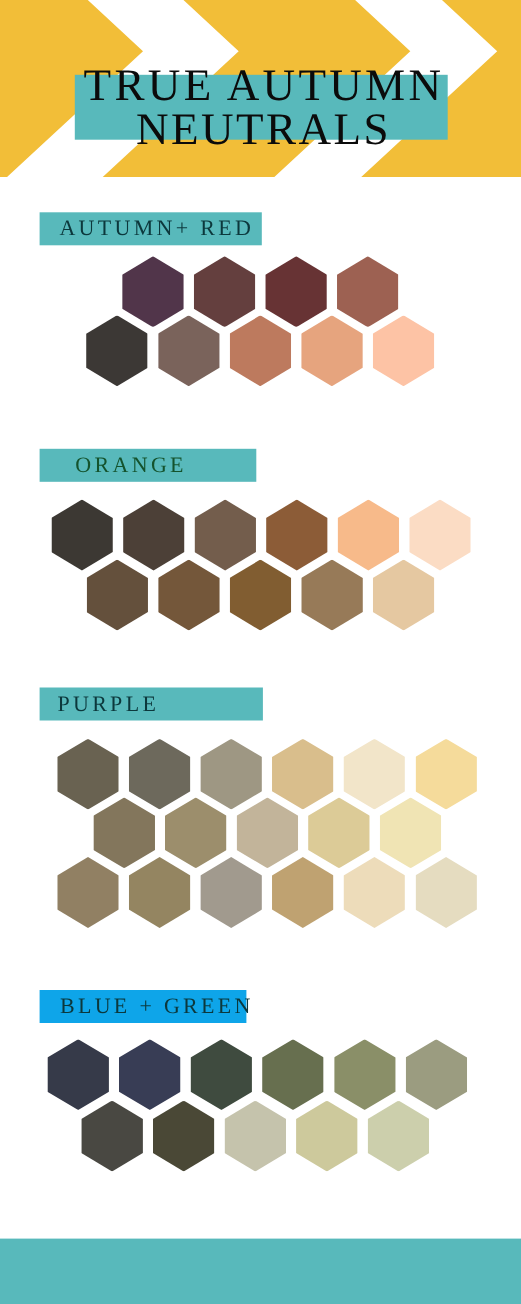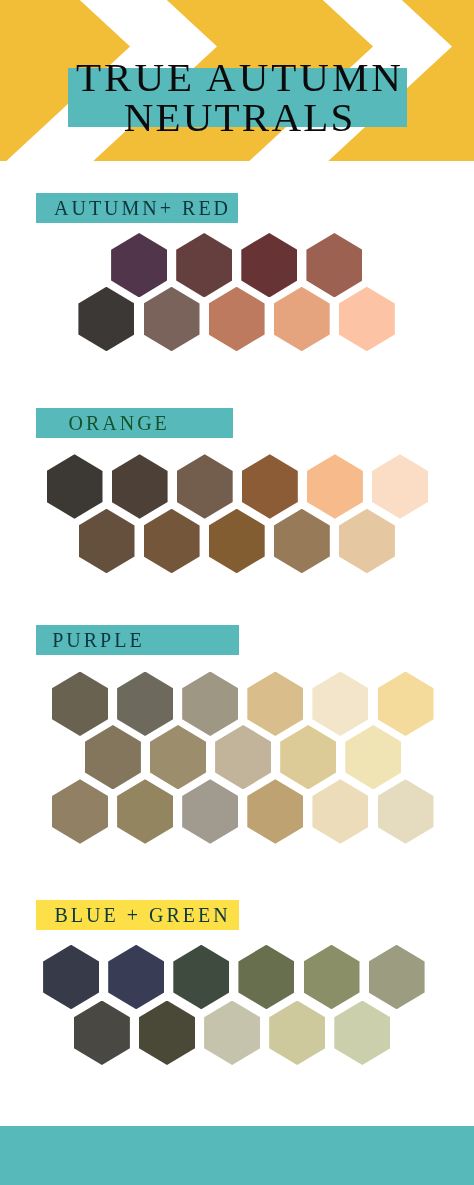--- a/index.html
+++ b/index.html
@@ -107,21 +107,21 @@
         <div class="hex" style="left: 280.2px; top: 724.9px; background: rgb(220, 203, 151);"></div>
         <div class="hex" style="left: 345.3px; top: 724.9px; background: rgb(240, 228, 180);"></div>
         <div class="hex" style="left: 52px; top: 779.2px; background: rgb(145, 128, 99);"></div>
         <div class="hex" style="left: 117.1px; top: 779.2px; background: rgb(148, 133, 97);"></div>
         <div class="hex" style="left: 182.2px; top: 779.2px; background: rgb(161, 154, 142);"></div>
         <div class="hex" style="left: 247.3px; top: 779.2px; background: rgb(191, 162, 113);"></div>
         <div class="hex" style="left: 312.4px; top: 779.2px; background: rgb(237, 220, 186);"></div>
         <div class="hex" style="left: 377.5px; top: 779.2px; background: rgb(229, 220, 192);"></div>
       </div>
       <div class="section" style="top: 0px;">
-        <div class="band" style="left: 36px; top: 900px; width: 203px; height: 30px; background: #fde047;">
+        <div class="band" style="left: 36px; top: 900px; width: 188px; height: 30px; background: #0ea5e9;">
           <div class="band-label" style="left: 18.5px; color: rgb(12, 56, 60);">BLUE + GREEN</div>
         </div>
         <div class="hex" style="left: 43.1px; top: 944.7px; background: rgb(54, 58, 73);"></div>
         <div class="hex" style="left: 108.2px; top: 944.7px; background: rgb(56, 61, 85);"></div>
         <div class="hex" style="left: 173.3px; top: 944.7px; background: rgb(63, 75, 63);"></div>
         <div class="hex" style="left: 238.4px; top: 944.7px; background: rgb(103, 111, 79);"></div>
         <div class="hex" style="left: 303.5px; top: 944.7px; background: rgb(138, 143, 104);"></div>
         <div class="hex" style="left: 368.6px; top: 944.7px; background: rgb(155, 156, 128);"></div>
         <div class="hex" style="left: 73.9px; top: 1000.5px; background: rgb(73, 72, 66);"></div>
         <div class="hex" style="left: 139px; top: 1000.5px; background: rgb(74, 72, 54);"></div>

